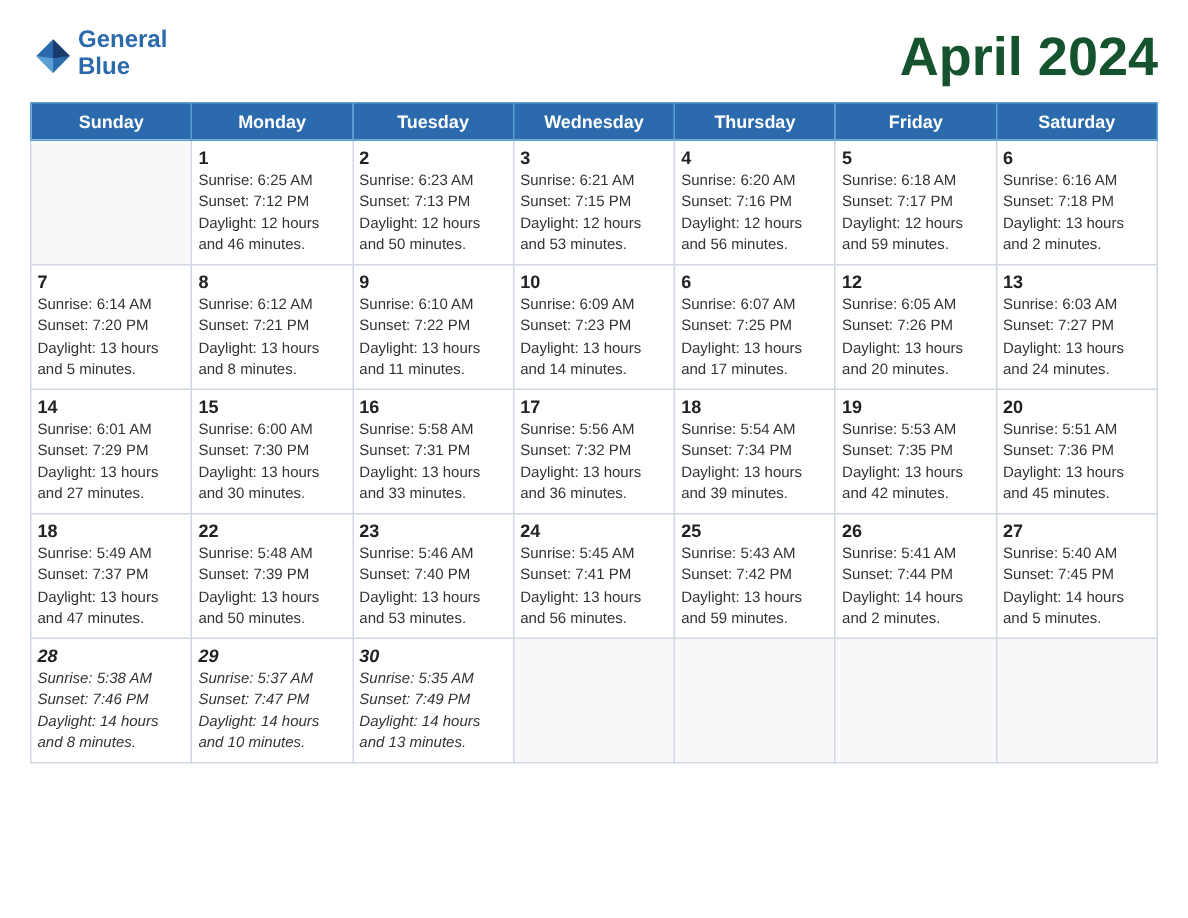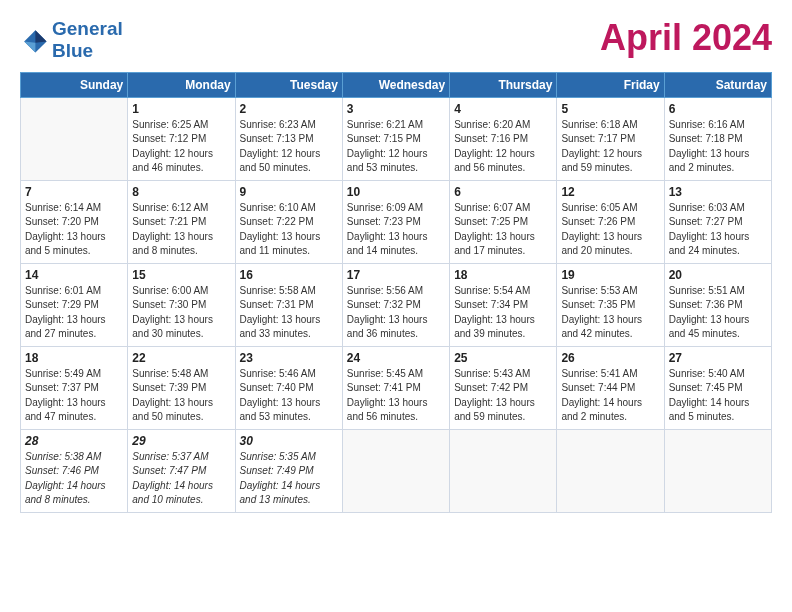--- a/index.html
+++ b/index.html
@@ -18,57 +18,57 @@
       justify-content: space-between;
       align-items: flex-start;
       margin-bottom: 10px;
     }
     .logo {
       display: flex;
       align-items: center;
       gap: 4px;
     }
     .logo-text {
-      font-size: 19px;
+      font-size: 16px;
       font-weight: bold;
       color: #1a1a2e;
       line-height: 1.15;
     }
     .logo-text span {
       color: #2a6aad;
     }
     .logo-icon {
       width: 28px;
       height: 28px;
     }
     .title-block {
       text-align: right;
     }
     .month-title {
       font-size: 36px;
       font-weight: bold;
-      color: #be185d;
+      color: #14532d;
       line-height: 1.1;
     }
     .subtitle {
       font-size: 15px;
       color: #333;
     }
     table {
       width: 100%;
       border-collapse: collapse;
       table-layout: fixed;
     }
     thead tr th {
       background: #2a6aad;
       color: #fff;
       font-size: 12px;
       font-weight: bold;
       padding: 5px 4px;
-      text-align: right;
+      text-align: center;
       border: 1px solid #5a9fd4;
     }
     tbody tr td {
       border: 1px solid #d0d8e4;
       vertical-align: top;
       padding: 4px 4px 4px 4px;
       font-size: 10.5px;
       color: #222;
       height: 78px;
     }

